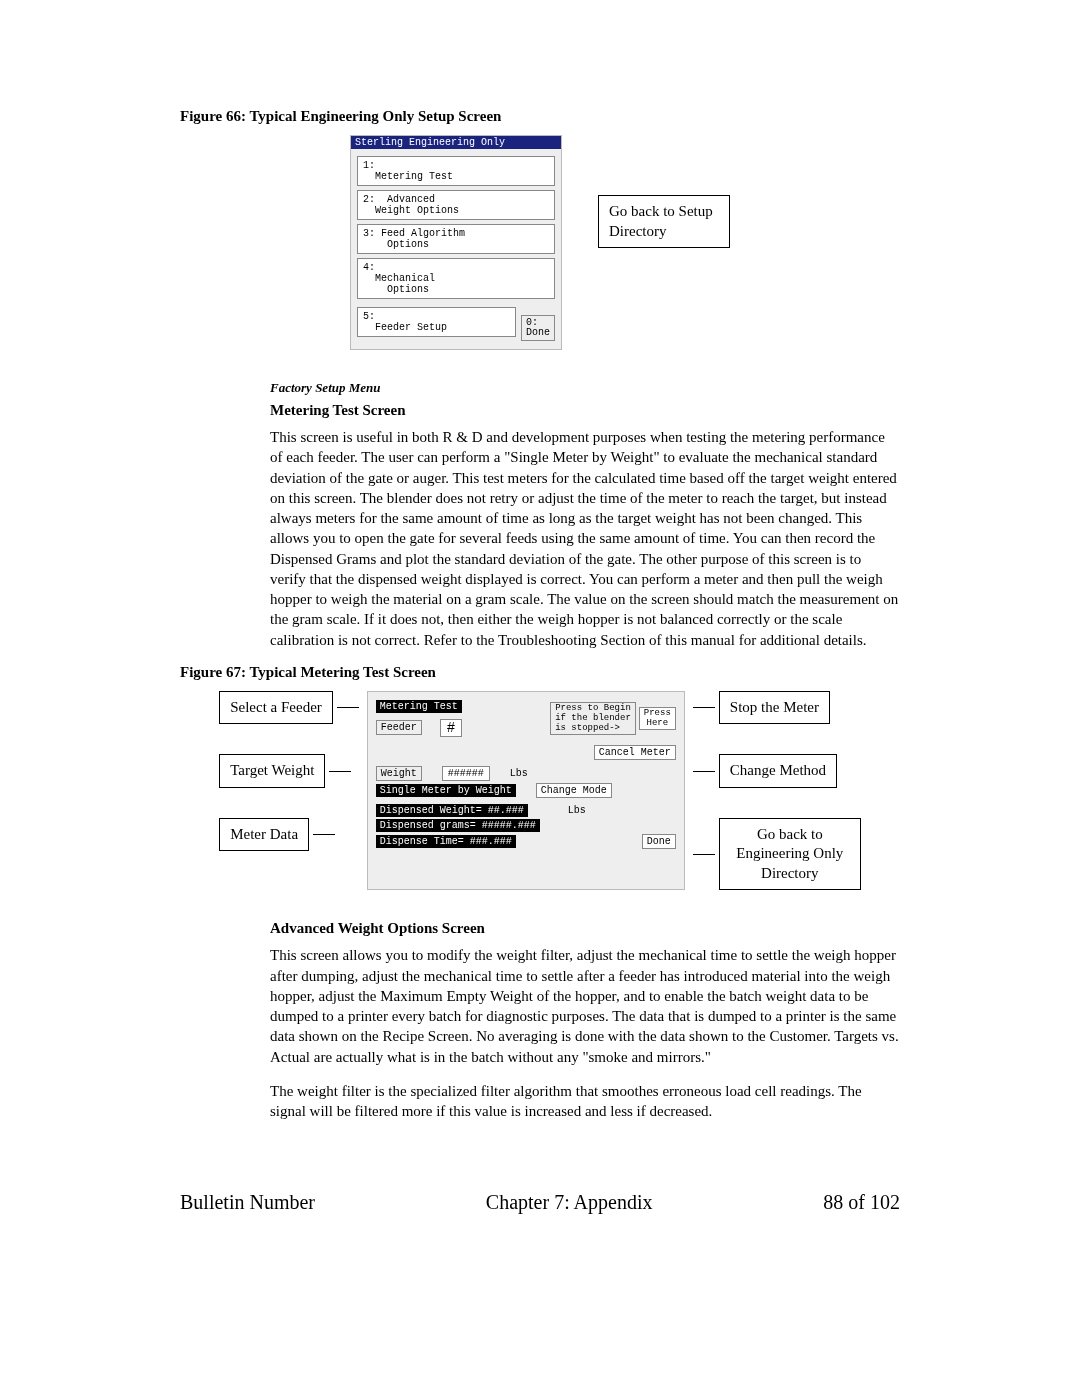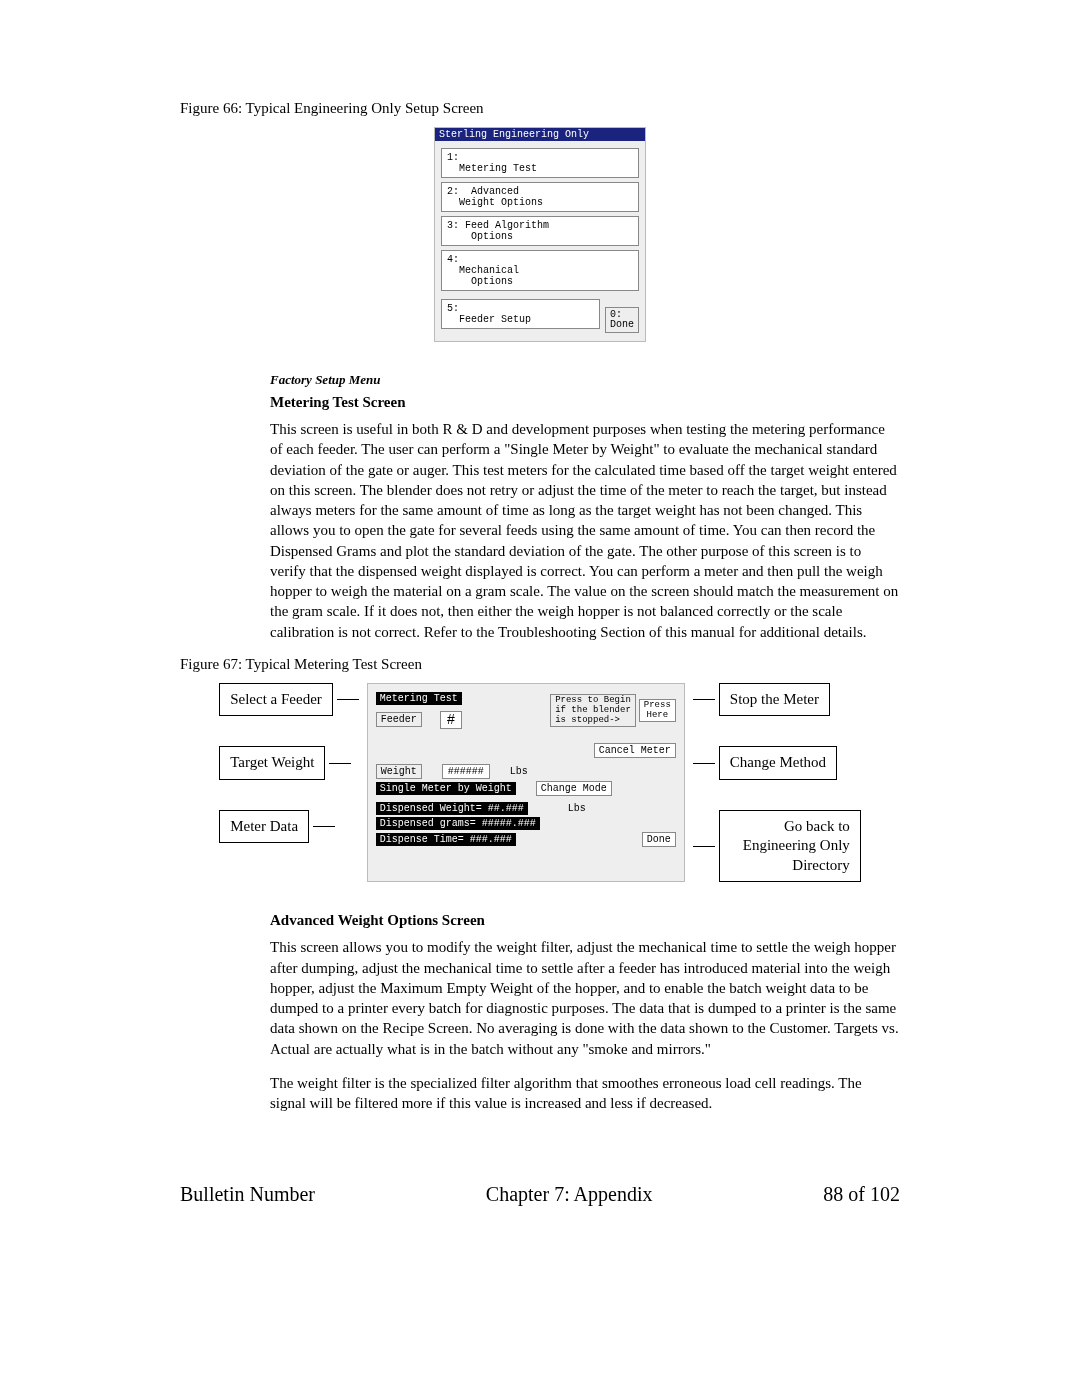--- a/index.html
+++ b/index.html
@@ -10,22 +10,22 @@
     margin: 0;
     padding: 0;
   }
   .page {
     width: 840px;
     margin: 0 auto;
     padding: 100px 60px 60px 60px;
     box-sizing: border-box;
   }
   .fig-title {
-    font-weight: normal;
-    margin: 0 0 10px 0;
+    font-weight: bold;
+    margin: 8px 0 10px 0;
   }
   .fig66 {
     display: flex;
     justify-content: center;
     gap: 36px;
     align-items: flex-start;
     margin-bottom: 30px;
   }
   .panel {
     border: 1px solid #bbb;
@@ -213,20 +213,23 @@
             <span>5:</span><br>
             &nbsp;&nbsp;<span>Feeder Setup</span>
           </div>
           <div class="panel-done">
             <span>0:</span><br>
             <span>Done</span>
           </div>
         </div>
       </div>
     </div>
+    <div class="fig66-conn">
+      <div class="callout-box" style="max-width:110px">Go back to Setup Directory</div>
+    </div>
   </div>
 
   <div class="section-indent">
     <p class="factory-hdr">Factory Setup Menu</p>
     <p class="sub-hdr">Metering Test Screen</p>
     <p class="para">This screen is useful in both R &amp; D and development purposes when testing the metering performance of each feeder.  The user can perform a "Single Meter by Weight" to evaluate the mechanical standard deviation of the gate or auger.  This test meters for the calculated time based off the target weight entered on this screen.  The blender does not retry or adjust the time of the meter to reach the target, but instead always meters for the same amount of time as long as the target weight has not been changed.  This allows you to open the gate for several feeds using the same amount of time.  You can then record the Dispensed Grams and plot the standard deviation of the gate.  The other purpose of this screen is to verify that the dispensed weight displayed is correct.  You can perform a meter and then pull the weigh hopper to weigh the material on a gram scale.  The value on the screen should match the measurement on the gram scale.  If it does not, then either the weigh hopper is not balanced correctly or the scale calibration is not correct.  Refer to the Troubleshooting Section of this manual for additional details.</p>
   </div>
 
   <p class="fig-title">Figure 67: Typical Metering Test Screen</p>
 
@@ -249,21 +252,21 @@
 
     <div class="fig67-panel">
       <div class="mt-row" style="align-items:flex-start;gap:6px">
         <div style="flex:0 0 auto;display:flex;flex-direction:column;gap:4px">
           <span class="mt-title">Metering Test</span>
           <div class="mt-row" style="gap:18px">
             <span class="mt-box">Feeder</span>
             <span class="mt-field" style="font-size:14px;padding:0 6px">#</span>
           </div>
         </div>
-        <div style="flex:1;display:flex;flex-direction:column;gap:14px;align-items:flex-end">
+        <div style="flex:1;display:flex;flex-direction:column;gap:8px;align-items:flex-end">
           <div class="mt-row" style="gap:3px">
             <span class="mt-box" style="white-space:pre;font-size:9px">Press to Begin
 if the blender
 is stopped-&gt;</span>
             <span class="mt-box white" style="white-space:pre;text-align:center;font-size:9px">Press
 Here</span>
           </div>
           <span class="mt-box white">Cancel Meter</span>
         </div>
       </div>
@@ -295,21 +298,21 @@
       <div class="fig67-right-row">
         <div class="conn-line"></div>
         <div class="callout-box">Stop the Meter</div>
       </div>
       <div class="fig67-right-row">
         <div class="conn-line"></div>
         <div class="callout-box">Change Method</div>
       </div>
       <div class="fig67-right-row">
         <div class="conn-line"></div>
-        <div class="callout-box" style="text-align:right;white-space:normal;max-width:120px">Go back to Engineering Only Directory</div>
+        <div class="callout-box" style="text-align:center;white-space:normal;max-width:120px">Go back to Engineering Only Directory</div>
       </div>
     </div>
   </div>
 
   <div class="section-indent">
     <p class="sub-hdr">Advanced Weight Options Screen</p>
     <p class="para">This screen allows you to modify the weight filter, adjust the mechanical time to settle the weigh hopper after dumping, adjust the mechanical time to settle after a feeder has introduced material into the weigh hopper, adjust the Maximum Empty Weight of the hopper, and to enable the batch weight data to be dumped to a printer every batch for diagnostic purposes.  The data that is dumped to a printer is the same data shown on the Recipe Screen.  No averaging is done with the data shown to the Customer.  Targets vs. Actual are actually what is in the batch without any "smoke and mirrors."</p>
     <p class="para">The weight filter is the specialized filter algorithm that smoothes erroneous load cell readings.  The signal will be filtered more if this value is increased and less if decreased.</p>
   </div>
 

